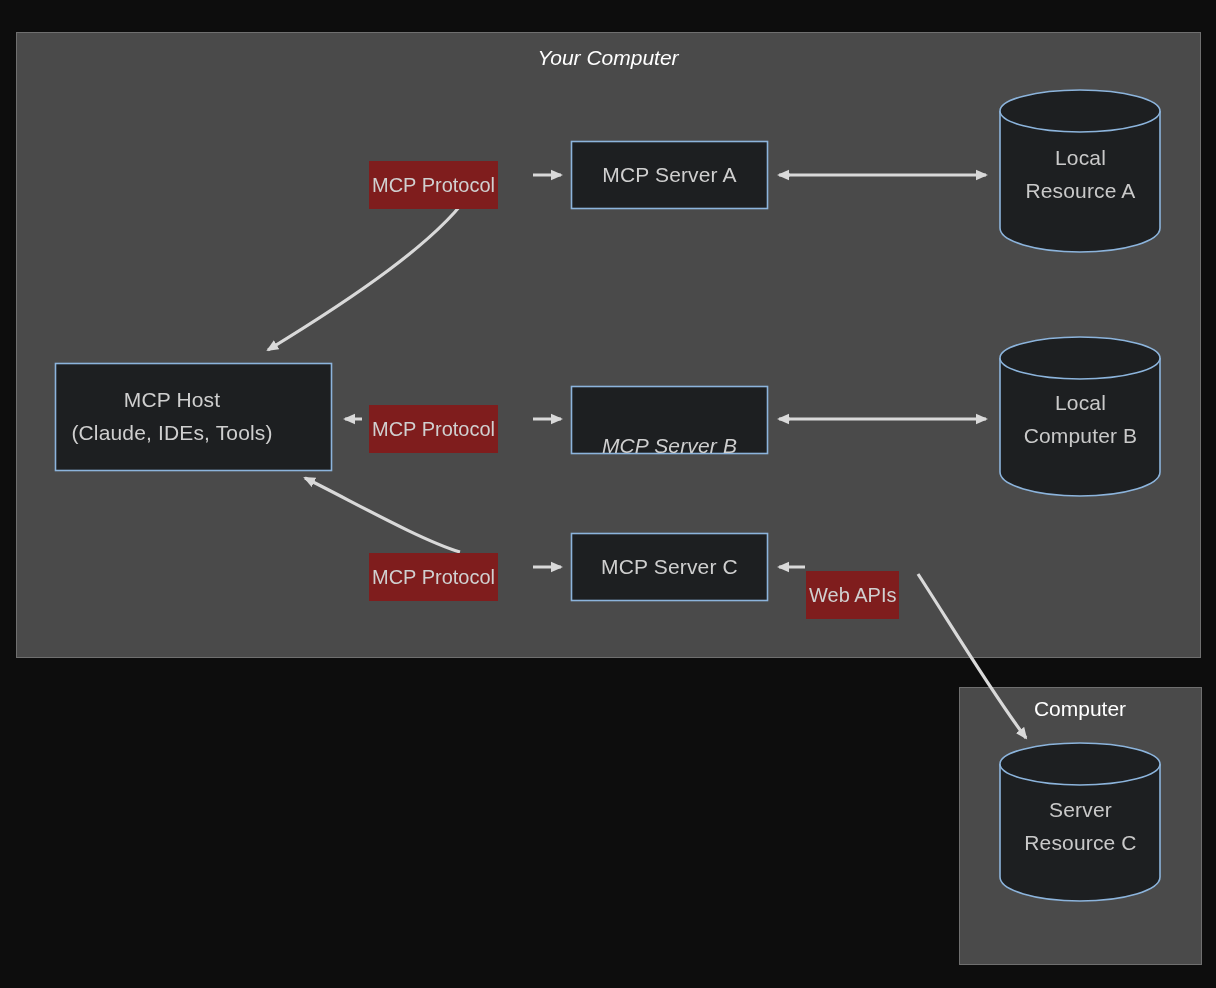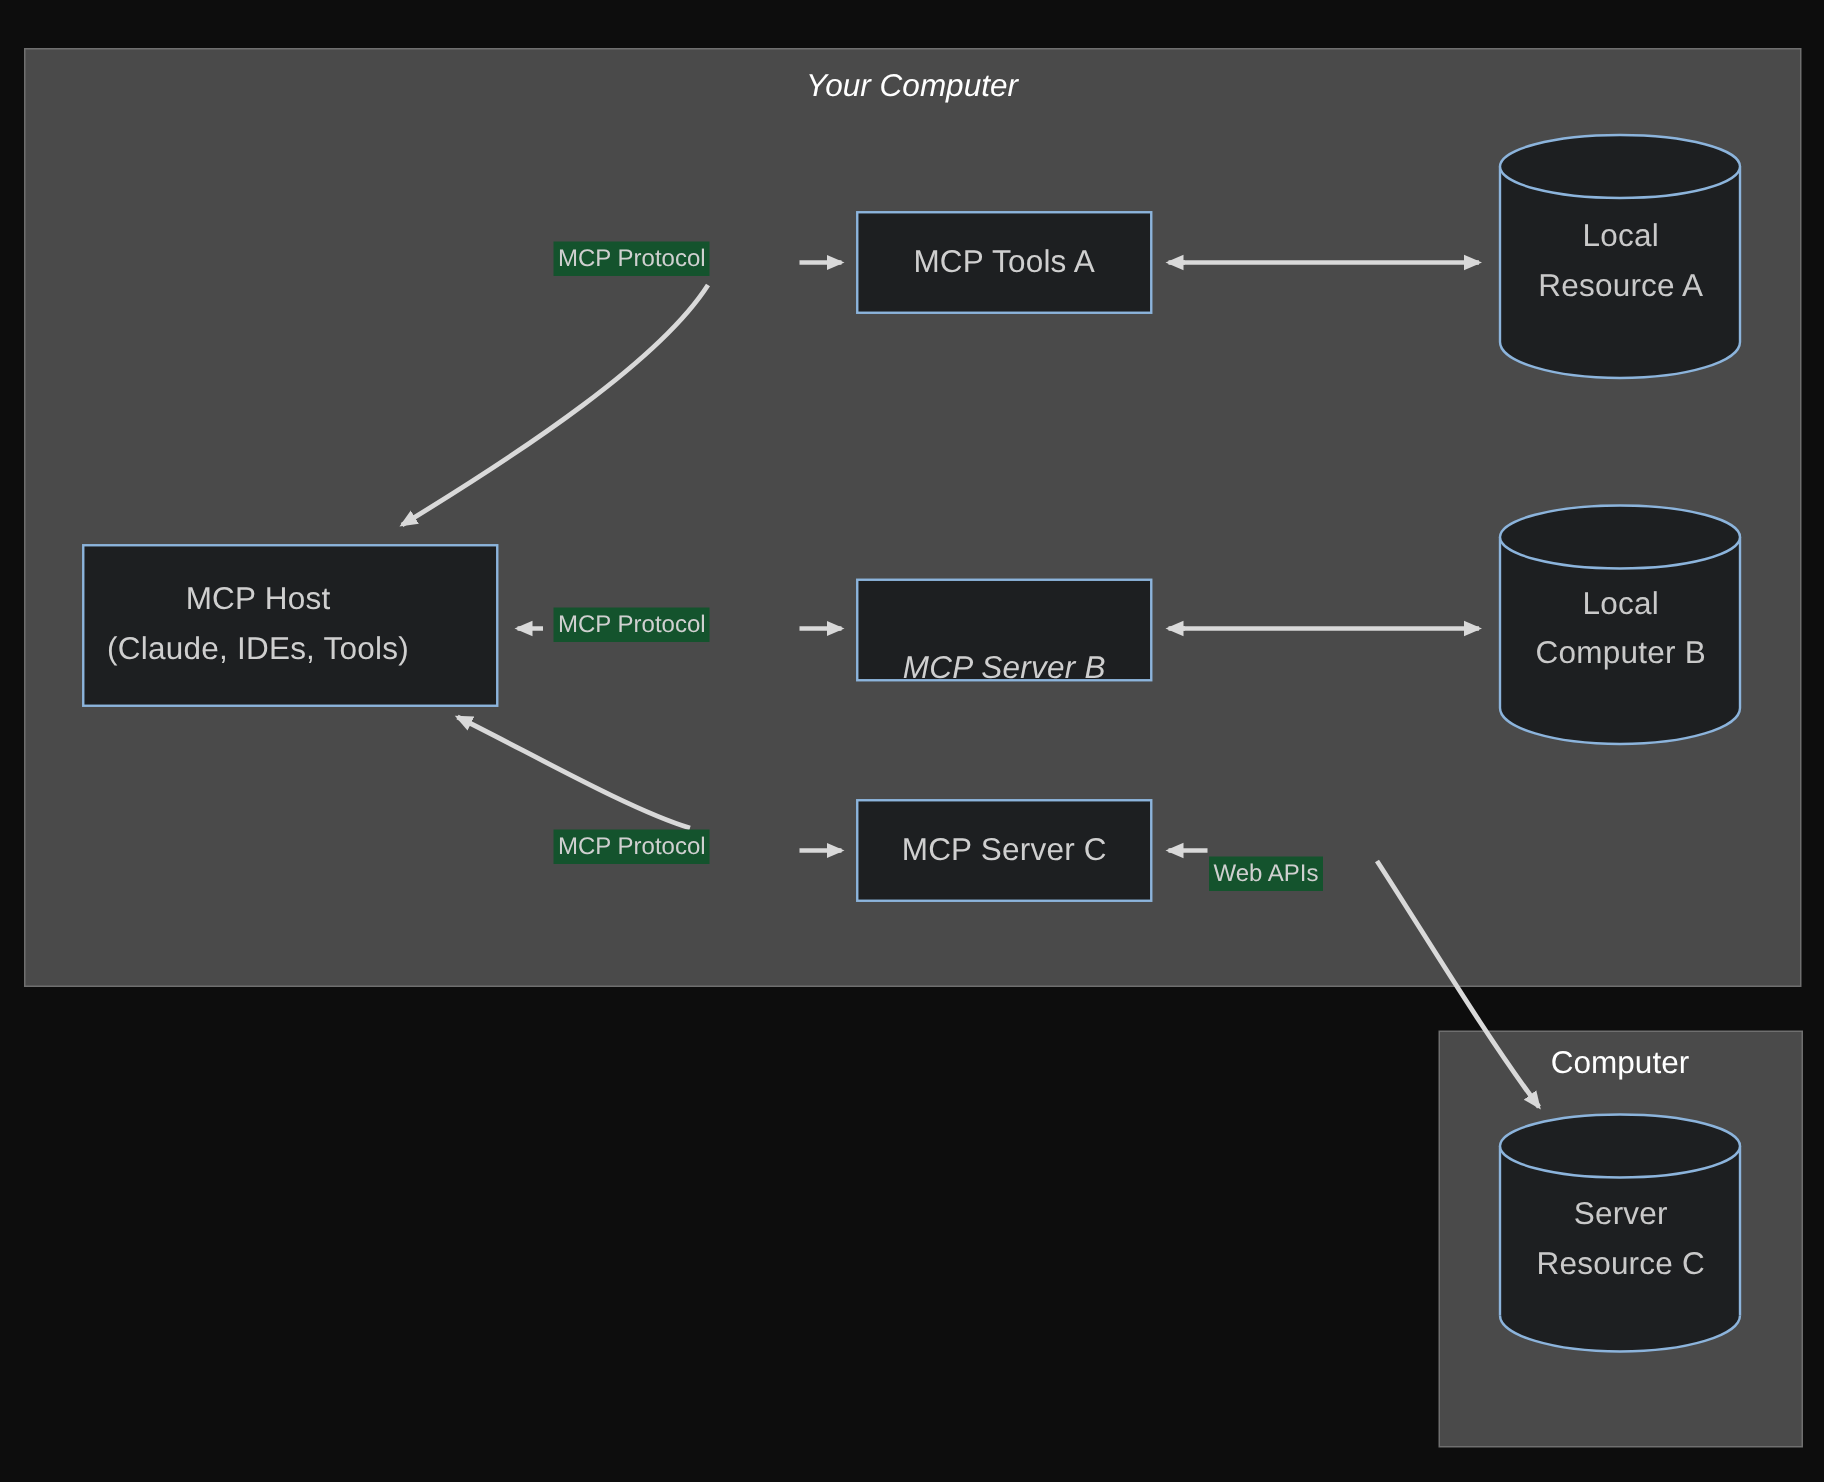--- a/index.html
+++ b/index.html
@@ -54,23 +54,23 @@
     position: absolute;
     color: #ffffff;
     font-size: 21px;
     text-align: center;
     pointer-events: auto;
     white-space: nowrap;
   }
   .edge-label {
     position: absolute;
     color: #d0d0d0;
-    font-size: 16px;
-    background: #14532d;
-    padding: 2px 3px;
+    font-size: 20px;
+    background: #7f1d1d;
+    padding: 12px 3px;
     pointer-events: auto;
     white-space: nowrap;
     line-height: 1.2;
   }
 </style>
 </head>
 <body>
 
 <div id="stage">
 
@@ -152,21 +152,21 @@
     <div class="group-title" style="left:16px; top:46px; width:1184px;font-style:italic;">Your Computer</div>
 
     <div class="group-title" style="left:959px; top:697px; width:242px;">Computer</div>
 
     <div class="node-text" style="left:55px; top:363px; width:234px; height:108px;">
       <span>MCP Host</span>
       <span>(Claude, IDEs, Tools)</span>
     </div>
 
     <div class="node-text" style="left:571px; top:141px; width:197px; height:68px;">
-      <span>MCP Tools A</span>
+      <span>MCP Server A</span>
     </div>
 
     <div class="node-text" style="left:571px; top:408px; width:197px; height:76px;font-style:italic;">
       <span>MCP Server B</span>
     </div>
 
     <div class="node-text" style="left:571px; top:533px; width:197px; height:68px;">
       <span>MCP Server C</span>
     </div>
 

